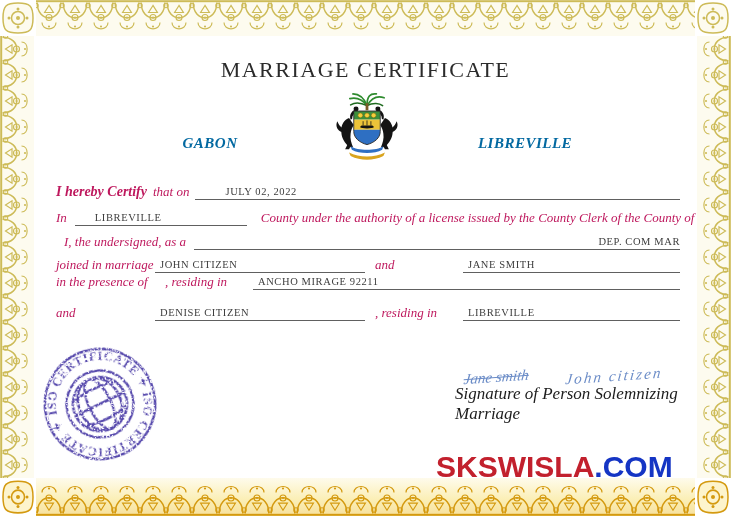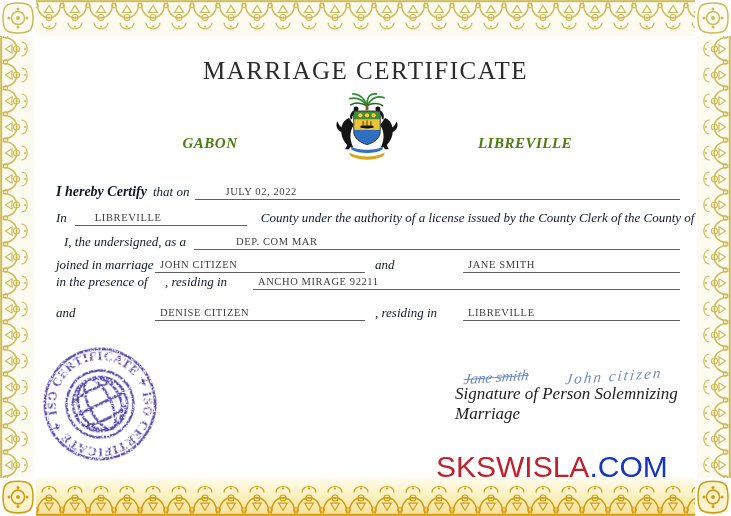--- a/index.html
+++ b/index.html
@@ -15,56 +15,56 @@
   .b-right{right:0;top:36px;bottom:38px;width:34px;}
   .bcorner{position:absolute;width:36px;}
   .bcorner svg{display:block;width:100%;height:100%;}
   .c-tl{left:0;top:0;height:36px;}
   .c-tr{right:0;top:0;height:36px;}
   .c-bl{left:0;bottom:0;height:38px;}
   .c-br{right:0;bottom:0;height:38px;}
 
   
   .title{position:absolute;left:0;right:0;top:57px;text-align:center;
-    font-size:25px;letter-spacing:1.5px;color:#2b2b2b;font-weight:400;}
+    font-size:22px;letter-spacing:1.5px;color:#2b2b2b;font-weight:400;}
   .emblem{position:absolute;left:328px;top:90px;width:78px;height:78px;}
   .country{position:absolute;top:135px;font-weight:bold;font-style:italic;font-size:15px;
-    color:#4d7c0f;letter-spacing:.5px;}
+    color:#0369a1;letter-spacing:.5px;}
   .country.left{left:150px;width:120px;text-align:center;}
   .country.right{left:455px;width:140px;text-align:center;}
 
   
   .row{position:absolute;left:56px;right:51px;display:flex;align-items:flex-end;height:17px;}
   .r1{top:183px}.r2{top:209px}.r3{top:233px}.r4{top:256px}.r5{top:273px}.r6{top:304px}
-  .lbl{font-style:italic;font-size:13px;color:#0f172a;white-space:nowrap;line-height:16px;}
+  .lbl{font-style:italic;font-size:13px;color:#be185d;white-space:nowrap;line-height:16px;}
   .lbl.bold{font-weight:bold;font-size:14px;}
   .fld{border-bottom:1px solid #606060;font-size:10.5px;letter-spacing:.6px;color:#3d3d3d;
     white-space:nowrap;line-height:15px;font-style:normal;}
   .grow{flex:1 1 auto;margin-top:21px;}
   .pad-r{padding-right:6px;} .pad-lr{padding:0 8px;}
   .w-county{flex:0 0 152px;padding-left:20px;margin-left:8px;}
   .t-after{padding-left:14px;}
   .w-v1{flex:0 0 181px;padding-left:4px;}
-  .ind-date{padding-left:30px;} .ind-off{padding-left:42px;} .ind-sm{padding-left:5px;}
+  .ind-date{padding-left:30px;} .ind-off{padding-left:42px;text-align:right;} .ind-sm{padding-left:5px;}
   .col-lbl{flex:0 0 99px;font-style:italic;} .col-f1{flex:0 0 205px;} .col-mid{flex:0 0 88px;padding-left:10px;}
 
   
   .stamp{position:absolute;left:38px;top:342px;width:124px;height:124px;
     transform:rotate(-14deg);opacity:.92;}
 
   
   .sig{position:absolute;font-style:italic;font-size:15px;color:#6b8cc7;white-space:nowrap;
     transform:skewX(-10deg) rotate(-4deg);}
   .sig1{left:464px;top:369px;text-decoration:line-through;text-decoration-thickness:1px;}
   .sig2{left:566px;top:368px;letter-spacing:2px;}
   .sig-label{position:absolute;left:455px;top:384px;font-style:italic;font-size:17px;color:#1d1d1d;}
 
   
   .watermark{position:absolute;left:436px;top:450px;font-family:"Liberation Sans",sans-serif;
-    font-weight:normal;font-size:30px;letter-spacing:0;white-space:nowrap;z-index:5;}
+    font-weight:bold;font-size:30px;letter-spacing:0;white-space:nowrap;z-index:5;}
 </style>
 </head>
 <body>
 
 <div class="certificate">
 
   <div class="bstrip b-top">
     <svg preserveAspectRatio="none">
       <defs>
         <pattern id="pt-top" width="26" height="36" patternUnits="userSpaceOnUse">

